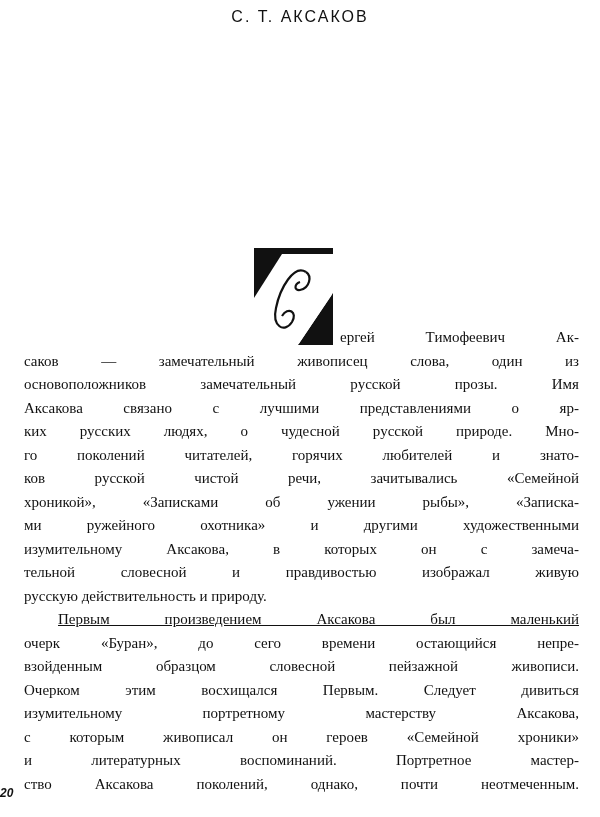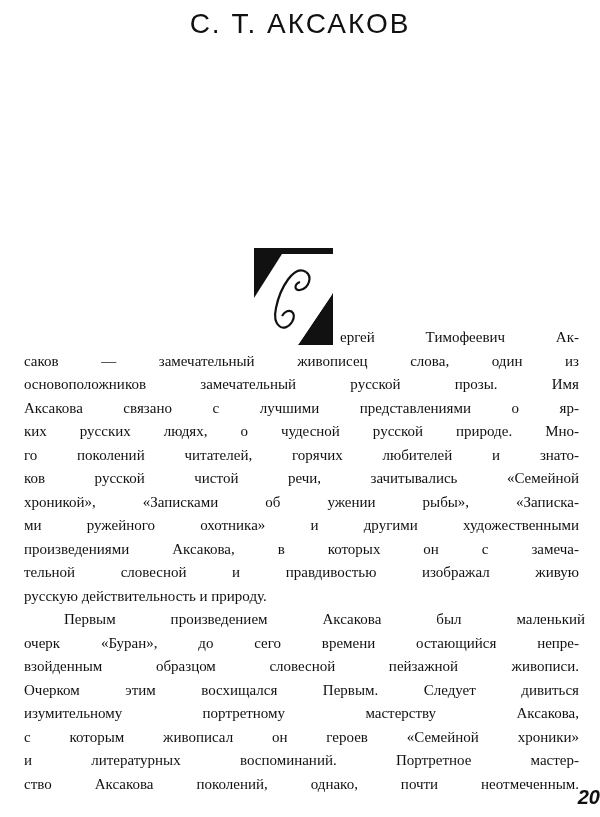--- a/index.html
+++ b/index.html
@@ -3,37 +3,37 @@
 <meta charset="utf-8">
 <style>
   html, body { margin: 0; padding: 0; background: #ffffff; }
   body {
     width: 600px; height: 817px; position: relative; overflow: hidden;
     font-family: "Liberation Serif", "DejaVu Serif", serif;
     color: #111111;
   }
   .title {
     position: absolute; left: 0; top: 8px; width: 600px;
-    text-align: center; font-size: 28px; letter-spacing: 2px;
+    text-align: center; font-size: 16px; letter-spacing: 2px;
     font-family: "Liberation Sans", "DejaVu Sans", sans-serif; font-weight: normal;
   }
   .dropcap {
     position: absolute; left: 254px; top: 248px; width: 79px; height: 97px;
   }
   .line {
     position: absolute; left: 24px; width: 555px;
     font-size: 15px; line-height: 23.5px; white-space: nowrap;
     text-align: justify; text-align-last: justify;
   }
   .line.last { text-align-last: left; font-family: Liberation Serif, serif; }
   .line.first-line { left: 340px; width: 239px; }
-  .line.indent { left: 64px; width: 521px; }
+  .line.indent { left: 58px; width: 521px; text-decoration: underline; }
   .page-num {
-    position: absolute; left: 0; width: 600px; top: 786px; text-align: right;
-    font-size: 20px; font-style: italic; font-weight: bold;
+    position: absolute; left: 0; width: 600px; top: 786px; text-align: left;
+    font-size: 12px; font-style: italic; font-weight: bold;
     font-family: "Liberation Sans", "DejaVu Sans", sans-serif;
   }
 </style>
 </head>
 <body>
 
 <div class="title">С. Т. АКСАКОВ</div>
 
 <div class="dropcap">
   <svg width="79" height="97" viewBox="0 0 79 97">
@@ -50,21 +50,21 @@
 <div>
   <div class="line first-line" style="top:326px">ергей Тимофеевич Ак-</div>
   <div class="line" style="top:349.5px">саков — замечательный живописец слова, один из</div>
   <div class="line" style="top:373px">основоположников замечательный русской прозы. Имя</div>
   <div class="line" style="top:396.5px">Аксакова связано с лучшими представлениями о яр-</div>
   <div class="line" style="top:420px">ких русских людях, о чудесной русской природе. Мно-</div>
   <div class="line" style="top:443.5px">го поколений читателей, горячих любителей и знато-</div>
   <div class="line" style="top:467px">ков русской чистой речи, зачитывались «Семейной</div>
   <div class="line" style="top:490.5px">хроникой», «Записками об ужении рыбы», «Записка-</div>
   <div class="line" style="top:514px">ми ружейного охотника» и другими художественными</div>
-  <div class="line" style="top:537.5px">произведениями Аксакова, в которых он с замеча-</div>
+  <div class="line" style="top:537.5px">изумительному Аксакова, в которых он с замеча-</div>
   <div class="line" style="top:561px">тельной словесной и правдивостью изображал живую</div>
   <div class="line last" style="top:584.5px">русскую действительность и природу.</div>
 </div>
 
 <div>
   <div class="line indent" style="top:608px">Первым произведением Аксакова был маленький</div>
   <div class="line" style="top:631.5px">очерк «Буран», до сего времени остающийся непре-</div>
   <div class="line" style="top:655px">взойденным образцом словесной пейзажной живописи.</div>
   <div class="line" style="top:678.5px">Очерком этим восхищался Первым. Следует дивиться</div>
   <div class="line" style="top:702px">изумительному портретному мастерству Аксакова,</div>

